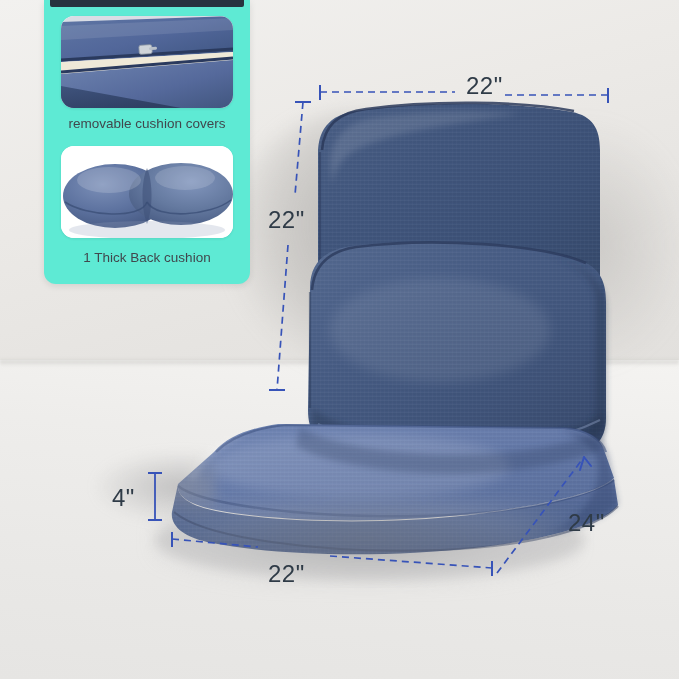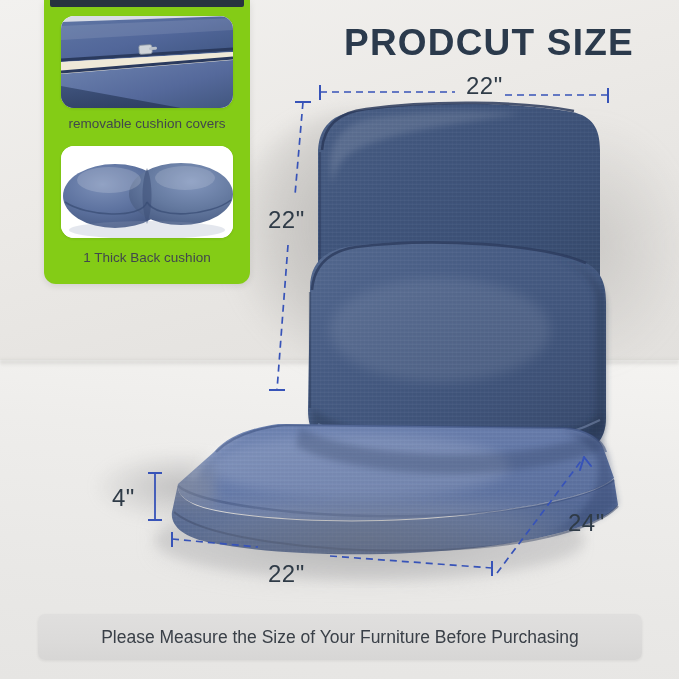--- a/index.html
+++ b/index.html
@@ -54,21 +54,21 @@
   
   .title{
     position:absolute;left:344px;top:22px;
     font-size:37px;font-weight:bold;letter-spacing:1.2px;
     color:#2b3a4c;white-space:nowrap;
   }
 
   
   .feature-panel{
     position:absolute;left:44px;top:0px;width:206px;height:284px;
-    background:#84cc16;
+    background:#5eead4;
     border-bottom-left-radius:12px;border-bottom-right-radius:12px;
     box-shadow:0 2px 7px rgba(0,0,0,.10);
   }
   .panel-topbar{
     position:absolute;left:6px;top:0px;width:194px;height:7px;
     background:#27333f;border-radius:0 0 2px 2px;
   }
   .thumb{
     position:absolute;left:17px;width:172px;height:92px;
     border-radius:13px;overflow:hidden;
@@ -295,21 +295,20 @@
       <path d="M560 430 C590 432, 604 442, 608 454 L618 504 C606 518, 580 528, 548 535
                C580 518, 596 498, 598 474 C600 452, 584 438, 560 430 Z" fill="#2f4169" opacity="0.38" filter="url(#soft)"></path>
 
       <path d="M300 428 C360 460, 520 466, 604 430 L604 448 C520 486, 350 478, 296 446 Z" fill="#2a3a5c" opacity="0.28" filter="url(#soft)"></path>
     </g>
   </svg>
 
   <div class="floor-shadow"></div>
   <div class="floor-shadow-left"></div>
 
-  <div class="title">PRODCUT SIZE</div>
 
   <svg class="chair" viewBox="0 0 679 679">
     <g stroke="#3753b8" fill="none" stroke-width="1.7">
 
       <g>
         <line x1="320" y1="92" x2="455" y2="92" stroke-dasharray="7 5"></line>
         <line x1="505" y1="95" x2="608" y2="95" stroke-dasharray="7 5"></line>
         <line x1="320" y1="85" x2="320" y2="100" stroke-width="2"></line>
         <line x1="608" y1="88" x2="608" y2="103" stroke-width="2"></line>
       </g>
@@ -422,17 +421,14 @@
 
         <ellipse cx="48" cy="34" rx="32" ry="13" fill="#ffffff" opacity="0.17"></ellipse>
         <ellipse cx="124" cy="32" rx="30" ry="12" fill="#ffffff" opacity="0.15"></ellipse>
 
         <ellipse cx="86" cy="84" rx="78" ry="9" fill="#93a0bb" opacity="0.25"></ellipse>
       </svg>
     </div>
     <div class="cap c2">1 Thick Back cushion</div>
   </div>
 
-  <div class="banner">
-    <span>Please Measure the Size of Your Furniture Before Purchasing</span>
-  </div>
 
 </div>
 
 </body></html>

